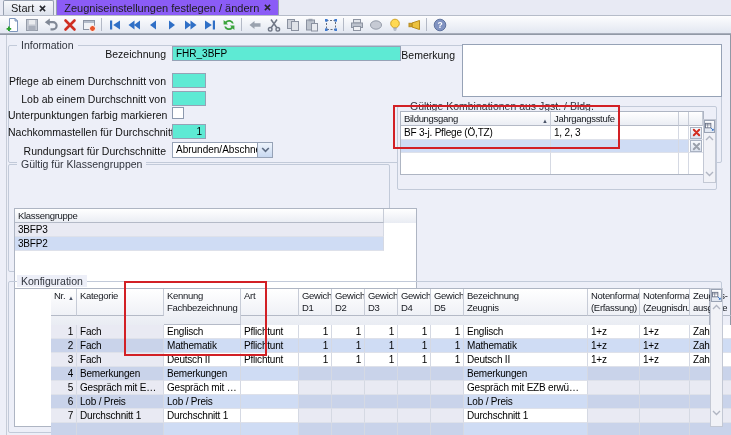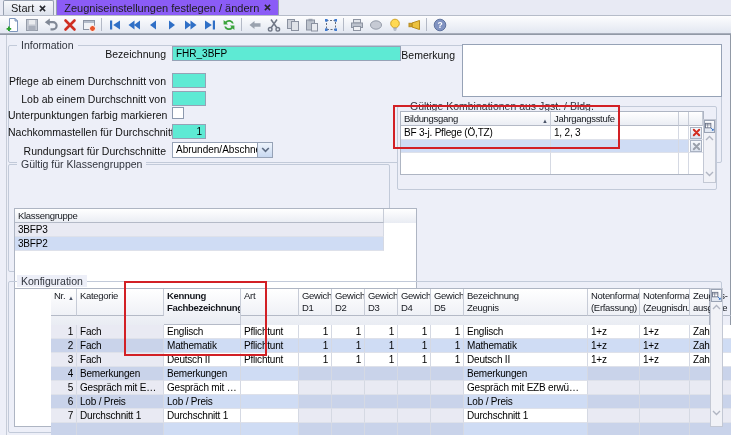--- a/index.html
+++ b/index.html
@@ -407,21 +407,21 @@
       </div>
     </div>
 
   <div class="group" style="left:8px; top:281px; width:714px; height:152px;">
     <span class="group-title">Konfiguration</span>
   </div>
   <div class="tbl" style="left:14px; top:288px; width:696px; height:139px;padding-left:36px;" id="cfg-tbl">
       <div class="thead">
         <div class="thcell" style="width: 26px; height: 27px;">Nr.<span class="sort-arrow">▲</span></div>
         <div class="thcell" style="width: 87px; height: 27px;">Kategorie</div>
-        <div class="thcell" style="width: 77px; height: 36px; font-weight: bold;">Kennung
+        <div class="thcell" style="width: 77px; height: 36px;">Kennung
 Fachbezeichnung</div>
         <div class="thcell" style="width: 58px; height: 27px;">Art</div>
         <div class="thcell" style="width: 33px; height: 27px;">Gewicht
 D1</div>
         <div class="thcell" style="width: 33px; height: 27px;">Gewicht
 D2</div>
         <div class="thcell" style="width: 33px; height: 27px;">Gewicht
 D3</div>
         <div class="thcell" style="width: 33px; height: 27px;">Gewicht
 D4</div>

